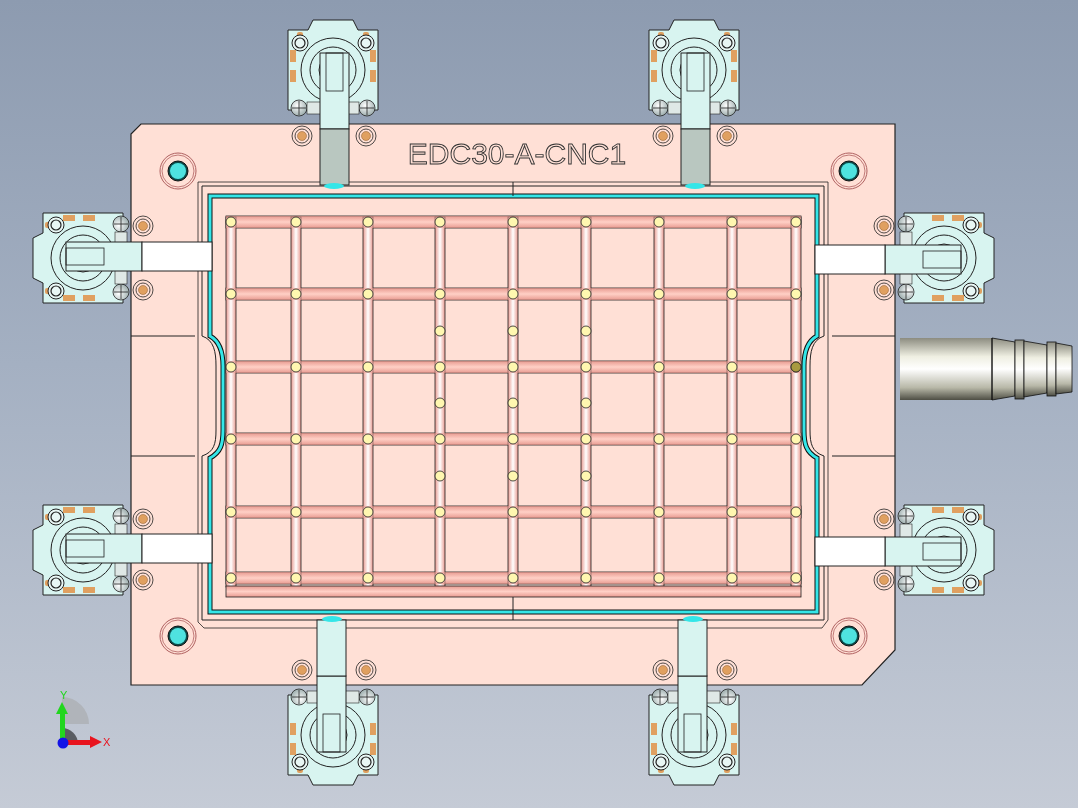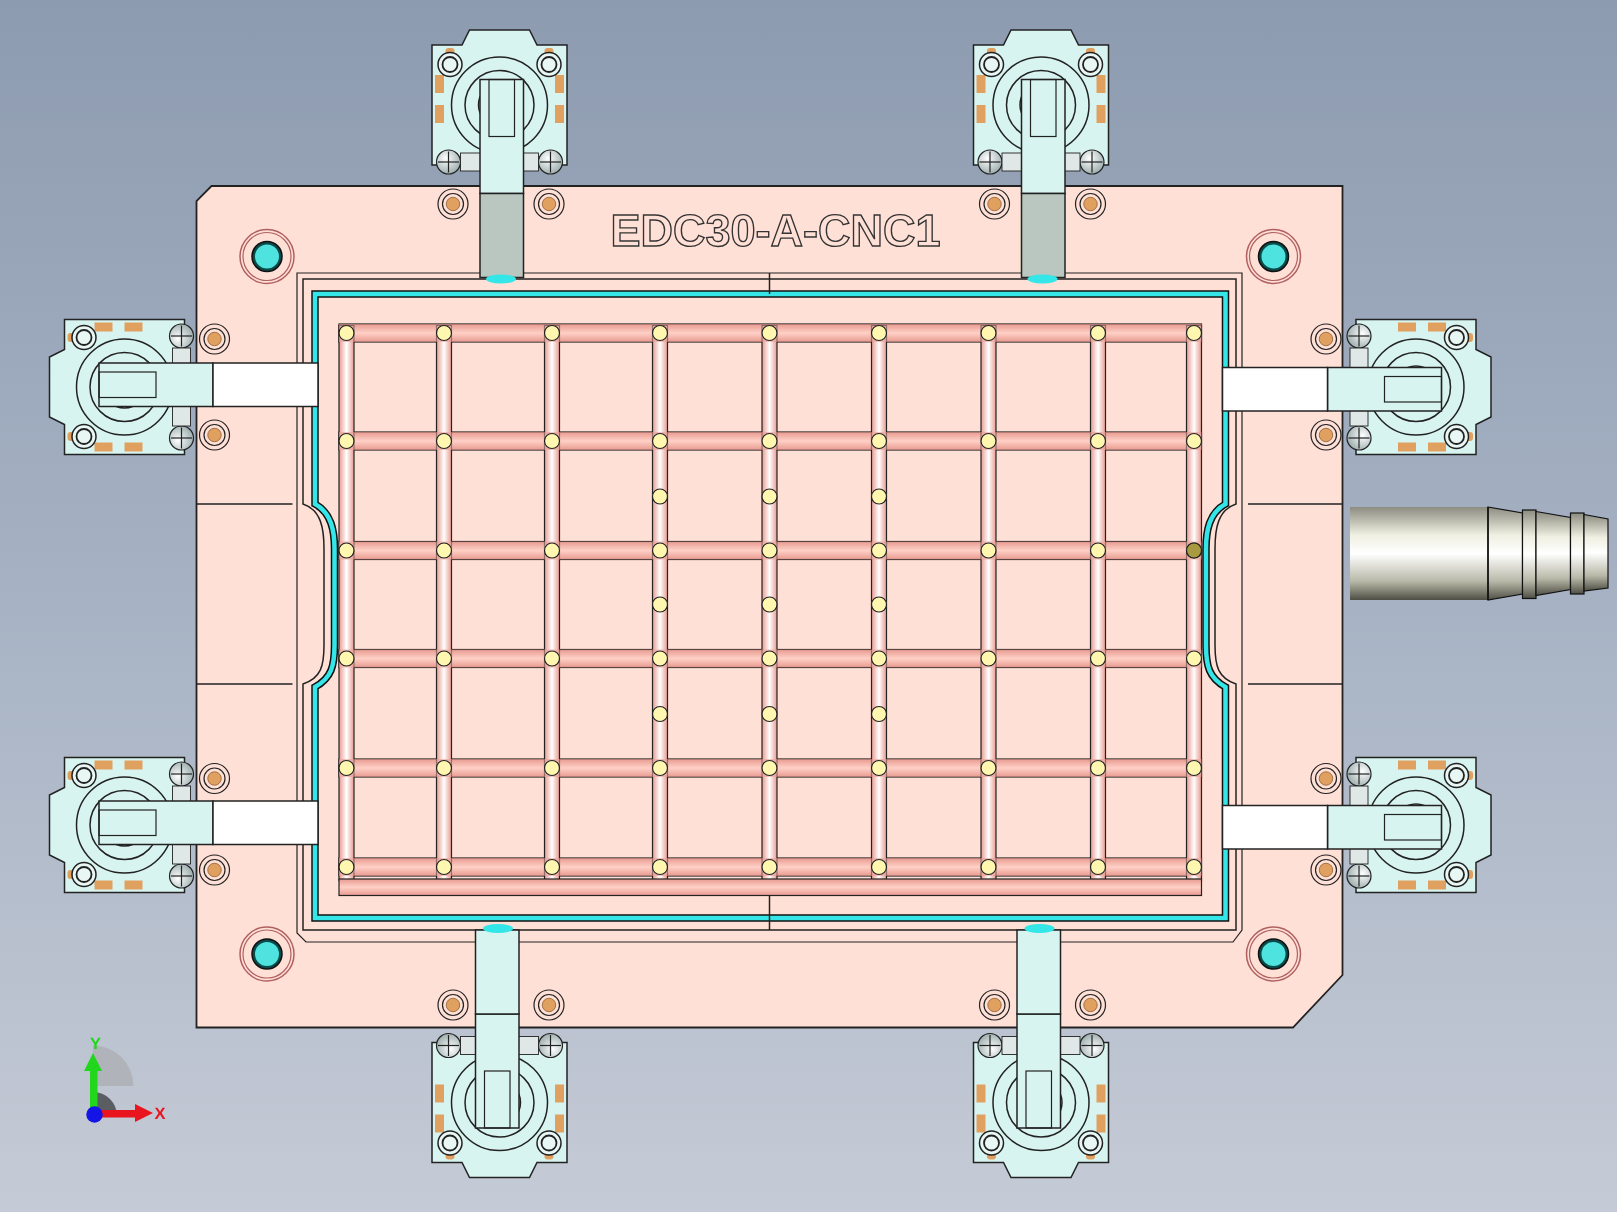--- a/index.html
+++ b/index.html
@@ -1,17 +1,17 @@
 <!DOCTYPE html>
 <html><head>
 <meta charset="utf-8">
 <style>
   html,body{margin:0;padding:0;}
   body{width:1078px;height:808px;overflow:hidden;background:linear-gradient(#8d9bb0 0%,#a4b0c2 45%,#c5cbd6 100%);font-family:"Liberation Sans",sans-serif;position:relative;}
-  #viewport{position:absolute;left:0;top:0;width:1078px;height:808px;font-weight:bold;}
+  #viewport{position:absolute;left:0;top:0;width:1078px;height:808px;}
   svg text{font-family:"Liberation Sans",sans-serif;}
   .triad-label{font-family:"Liberation Sans",sans-serif;font-size:11px;}
 </style>
 </head>
 <body>
 
 <div id="viewport">
   <svg id="scene" width="1078" height="808" viewBox="0 0 1078 808">
     <defs>
       <linearGradient id="fitGrad" x1="0" y1="0" x2="0" y2="1">

